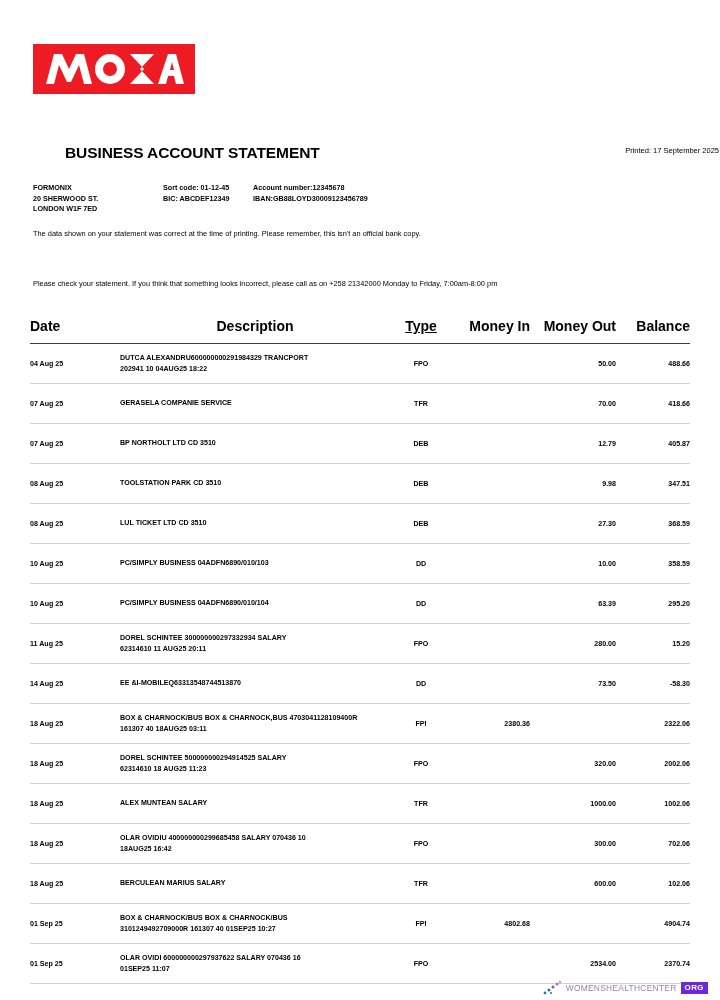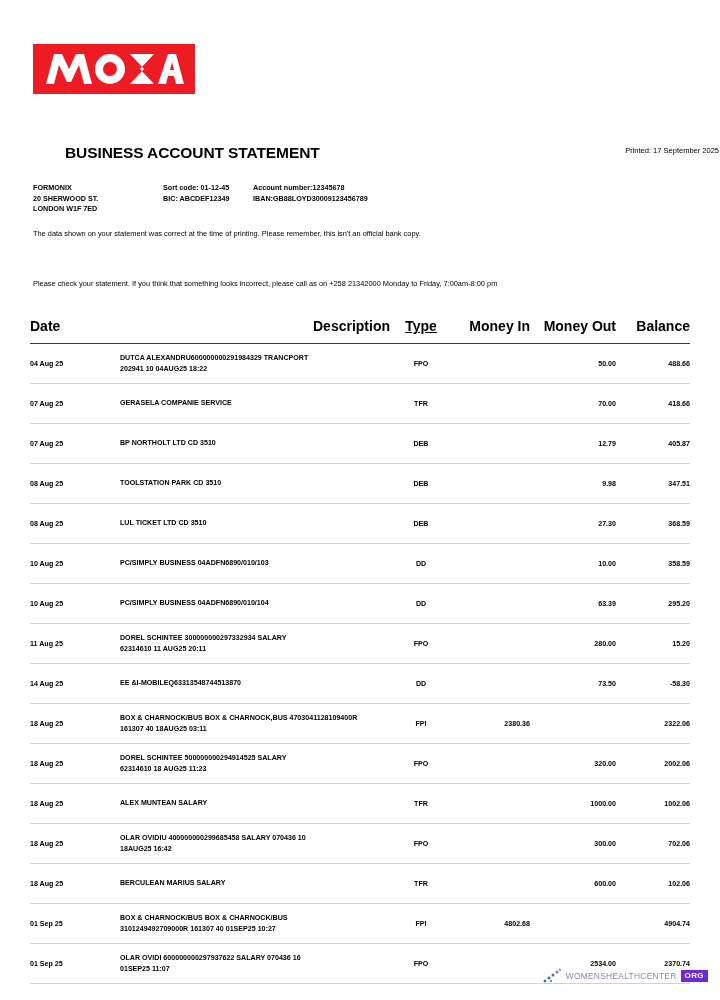--- a/index.html
+++ b/index.html
@@ -123,21 +123,21 @@
     table-layout: fixed;
   }
   table.stmt thead th {
     font-size: 14px;
     font-weight: bold;
     padding: 6px 0 9px 0;
     border-bottom: 1.6px solid #3f3f3f;
     vertical-align: bottom;
   }
   th.h-date   { width: 90px;  text-align: left; padding-left: 4px; }
-  th.h-desc   { width: 270px; text-align: right; padding-left: 3px;}
+  th.h-desc   { width: 270px; text-align: center; padding-left: 3px;}
   th.h-type   { width: 62px;  text-align: center; text-decoration: underline; }
   th.h-in     { width: 78px;  text-align: right; }
   th.h-out    { width: 86px;  text-align: right; }
   th.h-bal    { width: 74px;  text-align: right; padding-right: 4px;}
 
   table.stmt tbody td {
     font-size: 7.1px;
     font-weight: bold;
     border-bottom: 1px solid #d2d2d2;
     vertical-align: middle;
@@ -149,21 +149,21 @@
   td.c-type { text-align: center; }
   td.c-in   { text-align: right; padding-right: 5px; }
   td.c-out  { text-align: right; padding-right: 14px; }
   td.c-bal  { text-align: right; padding-right: 4px; }
   td.c-desc .l2 { display: block; }
 
   
   .footer-mark {
     position: absolute;
     right: 12px;
-    bottom: 12px;
+    bottom: 0;
     display: flex;
     align-items: center;
     height: 24px;
   }
   .fm-dots { width: 22px; height: 18px; position: relative; margin-right: 2px;}
   .fm-text {
     font-size: 8.4px;
     letter-spacing: 0.3px;
     color: #9b7fb0;
     font-family: "Liberation Sans", sans-serif;

